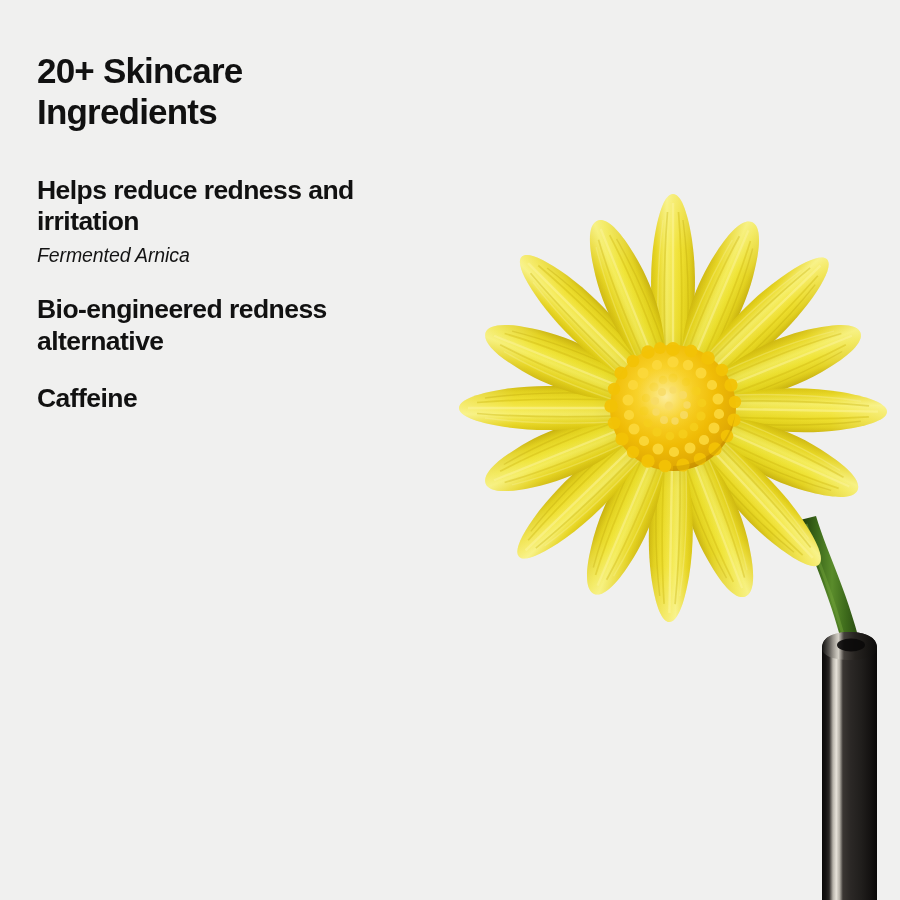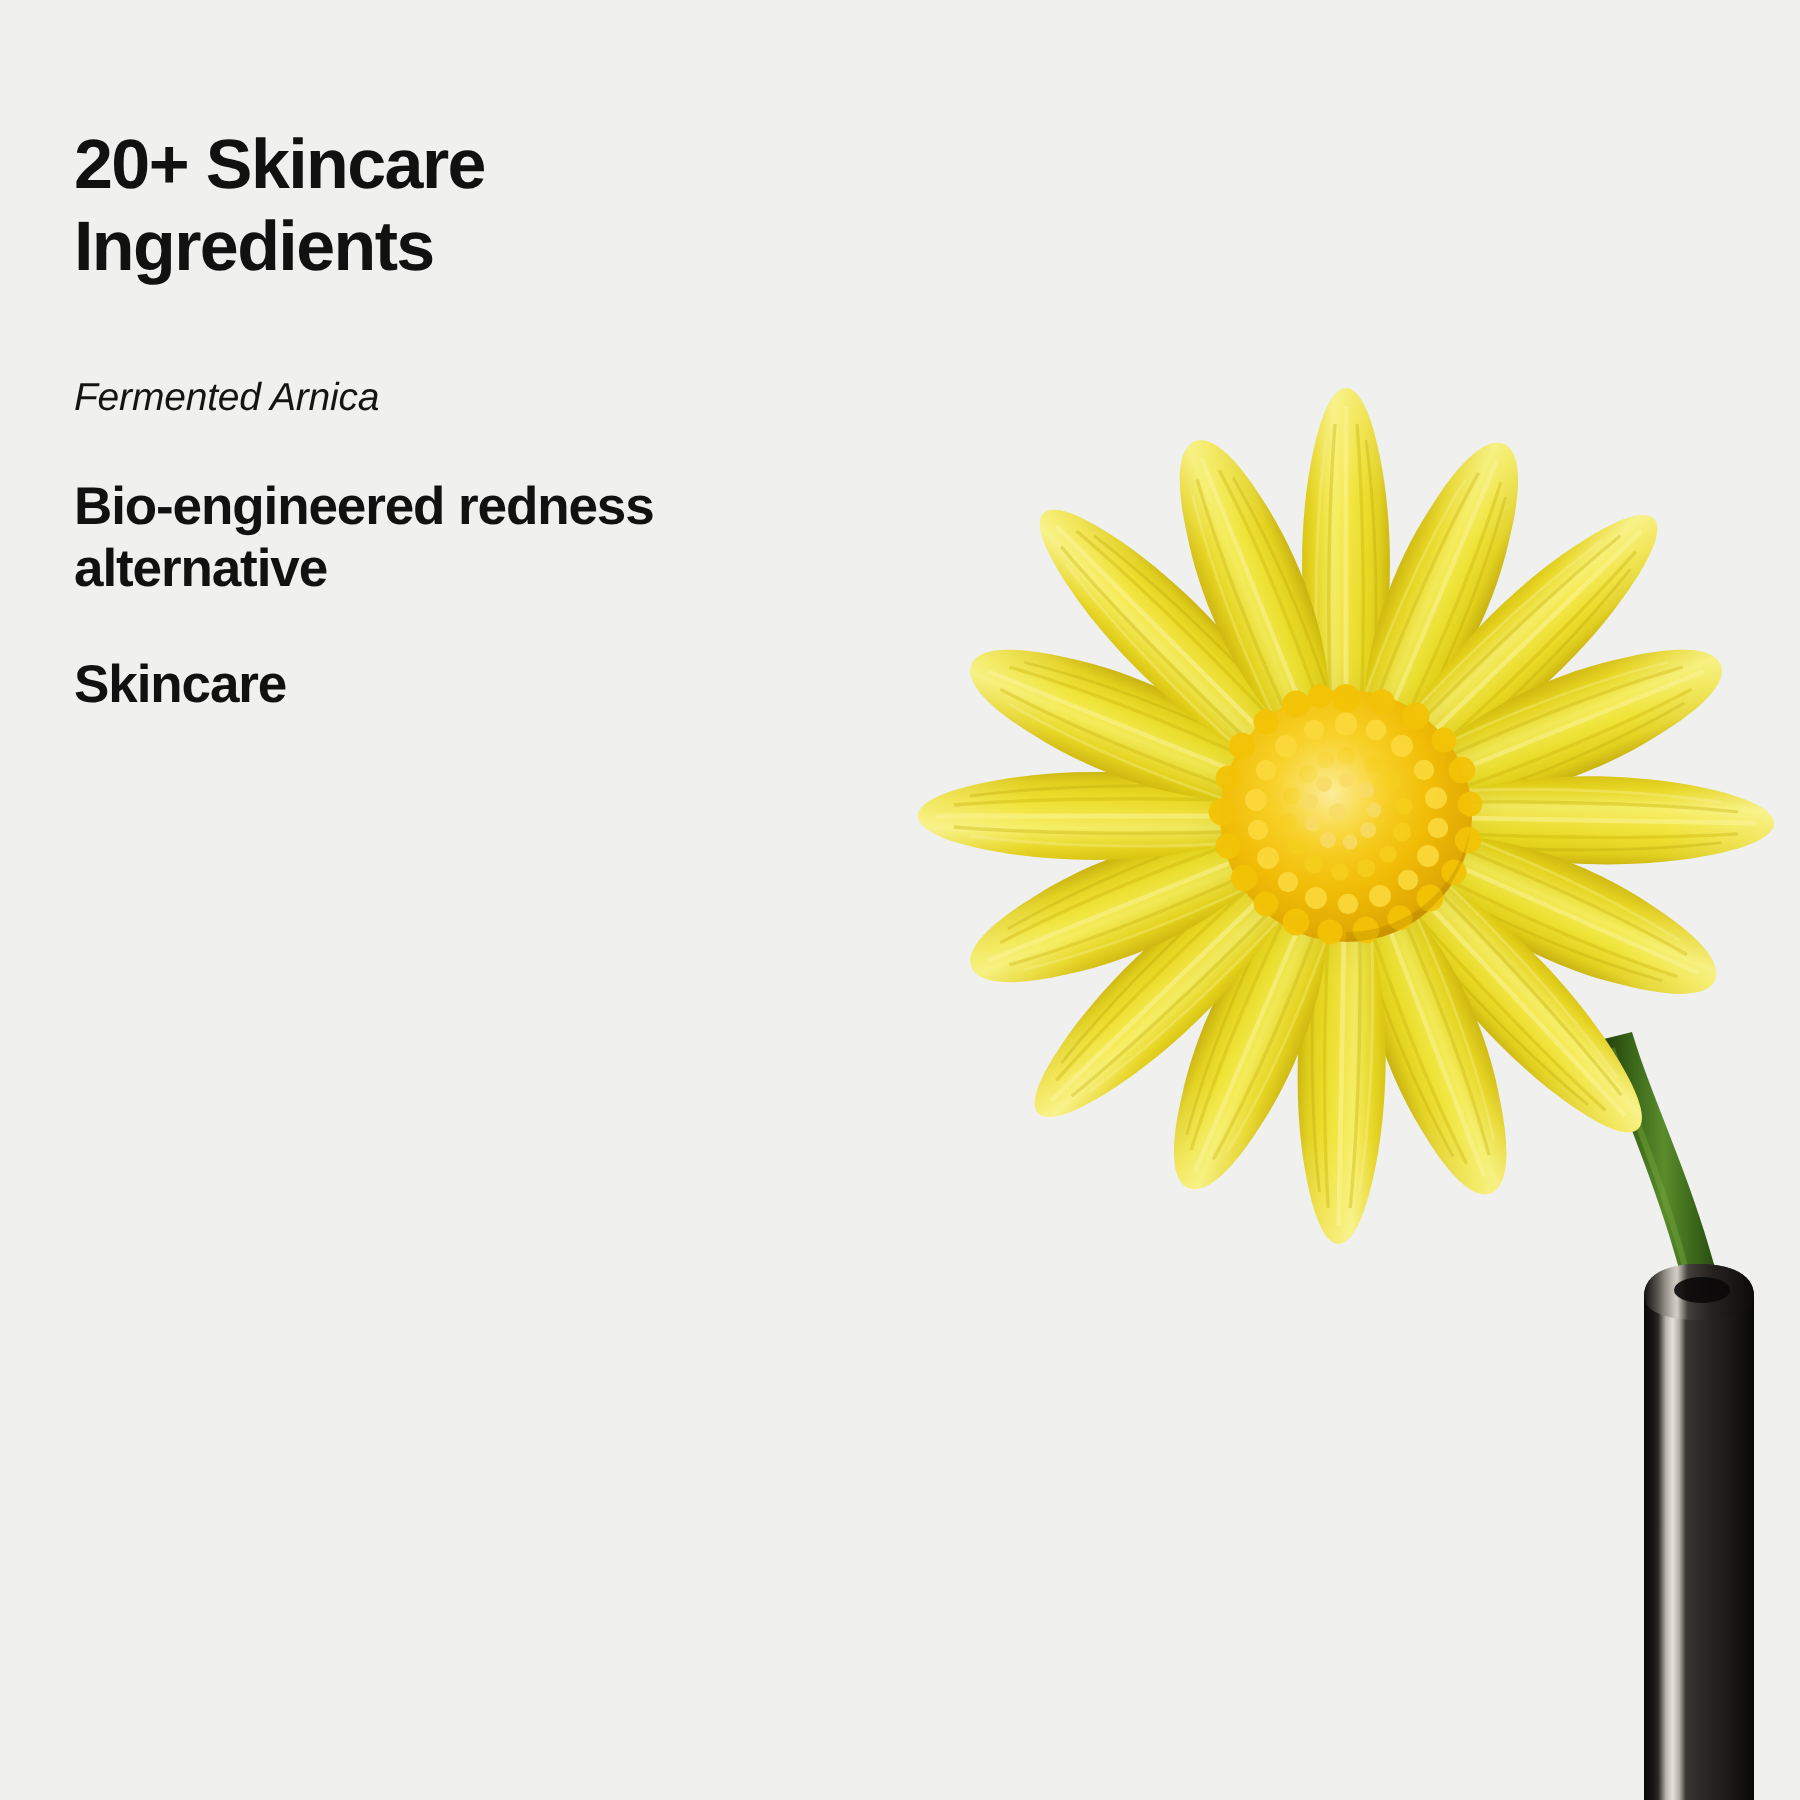--- a/index.html
+++ b/index.html
@@ -40,21 +40,21 @@
     top: 50px;
     width: 390px;
     z-index: 5;
   }
   .headline {
     font-size: 35px;
     line-height: 1.18;
     font-weight: bold;
     letter-spacing: -0.8px;
     color: #111111;
-    margin: 12px 0 42px 0;
+    margin: 0 0 42px 0;
     max-width: 300px;
   }
   .benefit {
     margin: 0 0 26px 0;
   }
   .benefit:last-child {
     margin-bottom: 0;
   }
   .benefit-title {
     font-size: 26.5px;
@@ -335,26 +335,27 @@
 
       <ellipse cx="851" cy="645" rx="14" ry="6.5" fill="#0a0909" opacity="0.9"></ellipse>
     </g>
   </svg>
 
   <div id="copy">
 
     <h1 class="headline">20+ Skincare Ingredients</h1>
 
     <div class="benefit">
+      <h2 class="benefit-title">Helps reduce redness and irritation</h2>
       <p class="benefit-ingredient">Fermented Arnica</p>
     </div>
 
     <div class="benefit">
       <h2 class="benefit-title">Bio-engineered redness alternative</h2>
     </div>
 
     <div class="benefit">
-      <h2 class="benefit-title">Skincare</h2>
+      <h2 class="benefit-title">Caffeine</h2>
     </div>
 
   </div>
 
 </div>
 
 </body></html>

